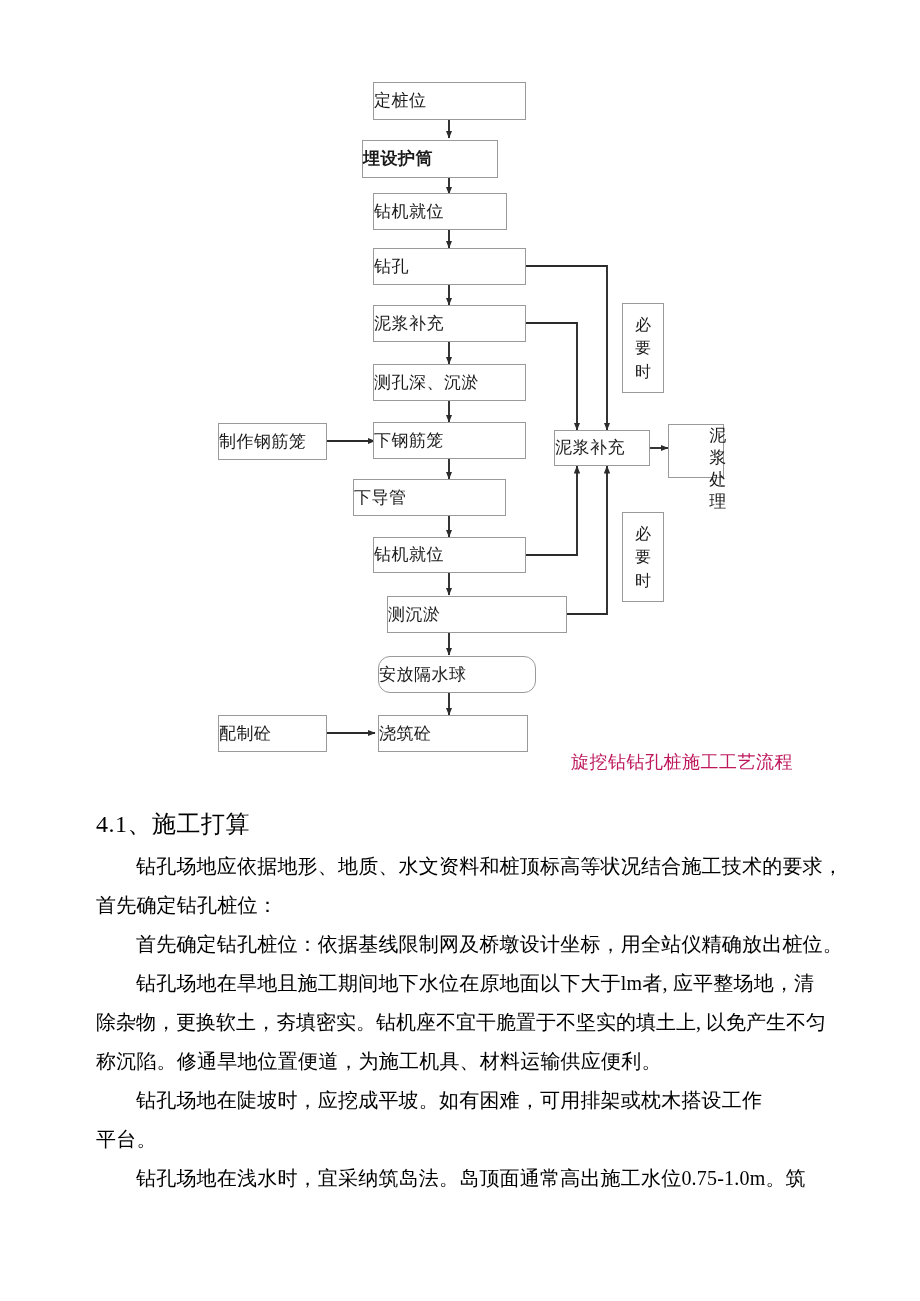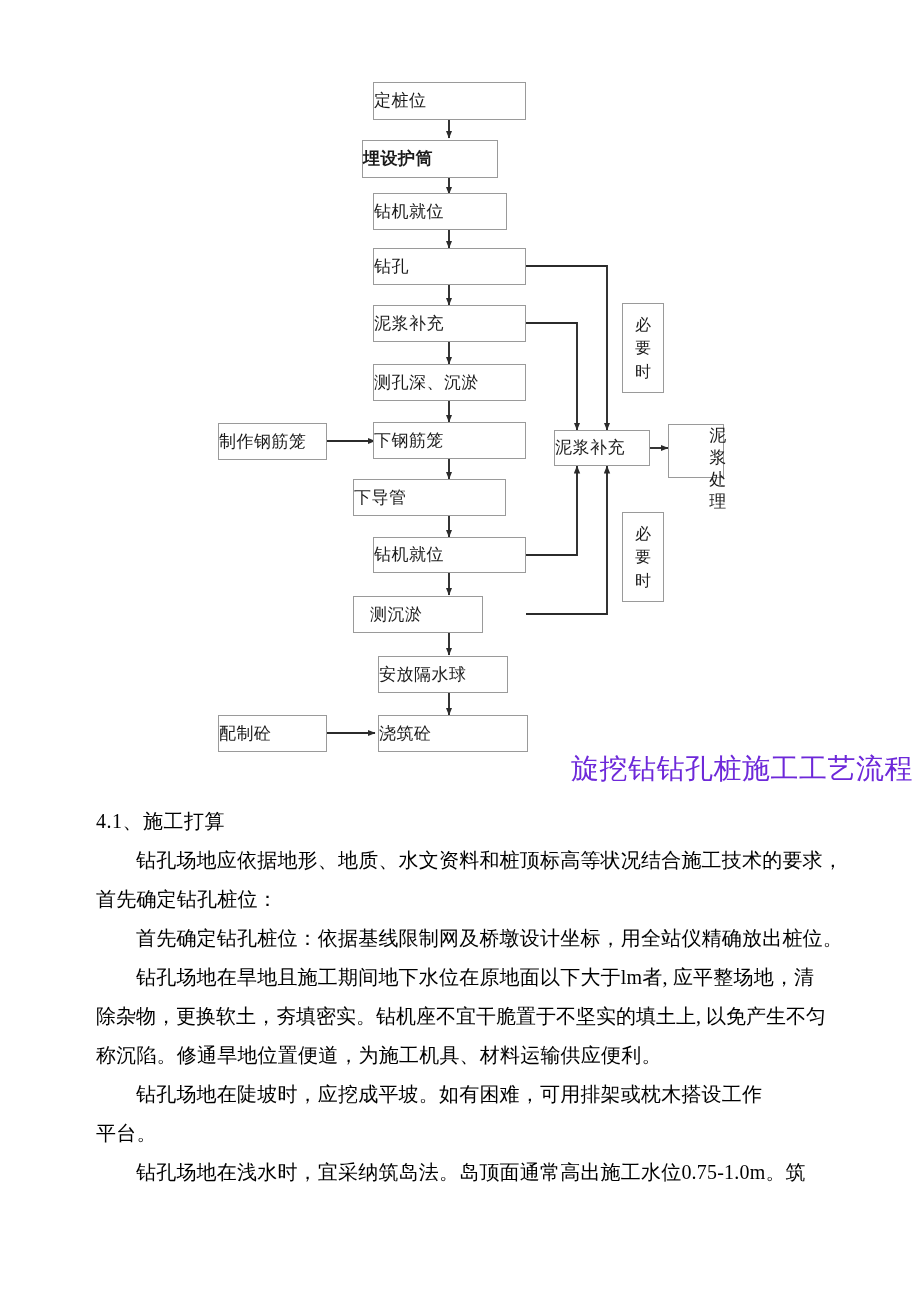--- a/index.html
+++ b/index.html
@@ -60,35 +60,35 @@
     flex-direction: column;
     line-height: 1.3;
     font-size: 17px;
     padding-left: 44px;
   }
   .node.two-line span { display: block; }
 
   .caption {
     position: absolute;
     font-family: "Liberation Serif", "DejaVu Serif", serif;
-    font-size: 28px;
+    font-size: 18px;
     letter-spacing: 0.5px;
-    color: #6d28d9;
+    color: #be185d;
     white-space: nowrap;
   }
 
   
   #doc-body {
     position: absolute;
     left: 96px;
     top: 806px;
     width: 764px;
   }
   .heading {
-    font-size: 20px;
+    font-size: 24px;
     line-height: 1.55;
     margin: 0 0 4px 0;
     letter-spacing: 0.5px;
   }
   .para {
     font-size: 20px;
     line-height: 1.95;
     margin: 0;
     text-indent: 2em;
     letter-spacing: 0.2px;
@@ -167,25 +167,25 @@
   </div>
 
   <div class="node" style="left:353px; top:479px; width:153px; height:37px;">
     <span>下导管</span>
   </div>
 
   <div class="node" style="left:373px; top:537px; width:153px; height:36px;">
     <span>钻机就位</span>
   </div>
 
-  <div class="node" style="left:353px; top:596px; width:130px; height:37px;padding-left:16px;">
+  <div class="node" style="left:387px; top:596px; width:180px; height:37px;">
     <span>测沉淤</span>
   </div>
 
-  <div class="node" style="left:378px; top:656px; width:130px; height:37px;">
+  <div class="node" style="left:378px; top:656px; width:158px; height:37px;border-radius:12px;">
     <span>安放隔水球</span>
   </div>
 
   <div class="node" style="left:378px; top:715px; width:150px; height:37px;">
     <span>浇筑砼</span>
   </div>
 
   <div class="node" style="left:218px; top:423px; width:109px; height:37px;">
     <span>制作钢筋笼</span>
   </div>

